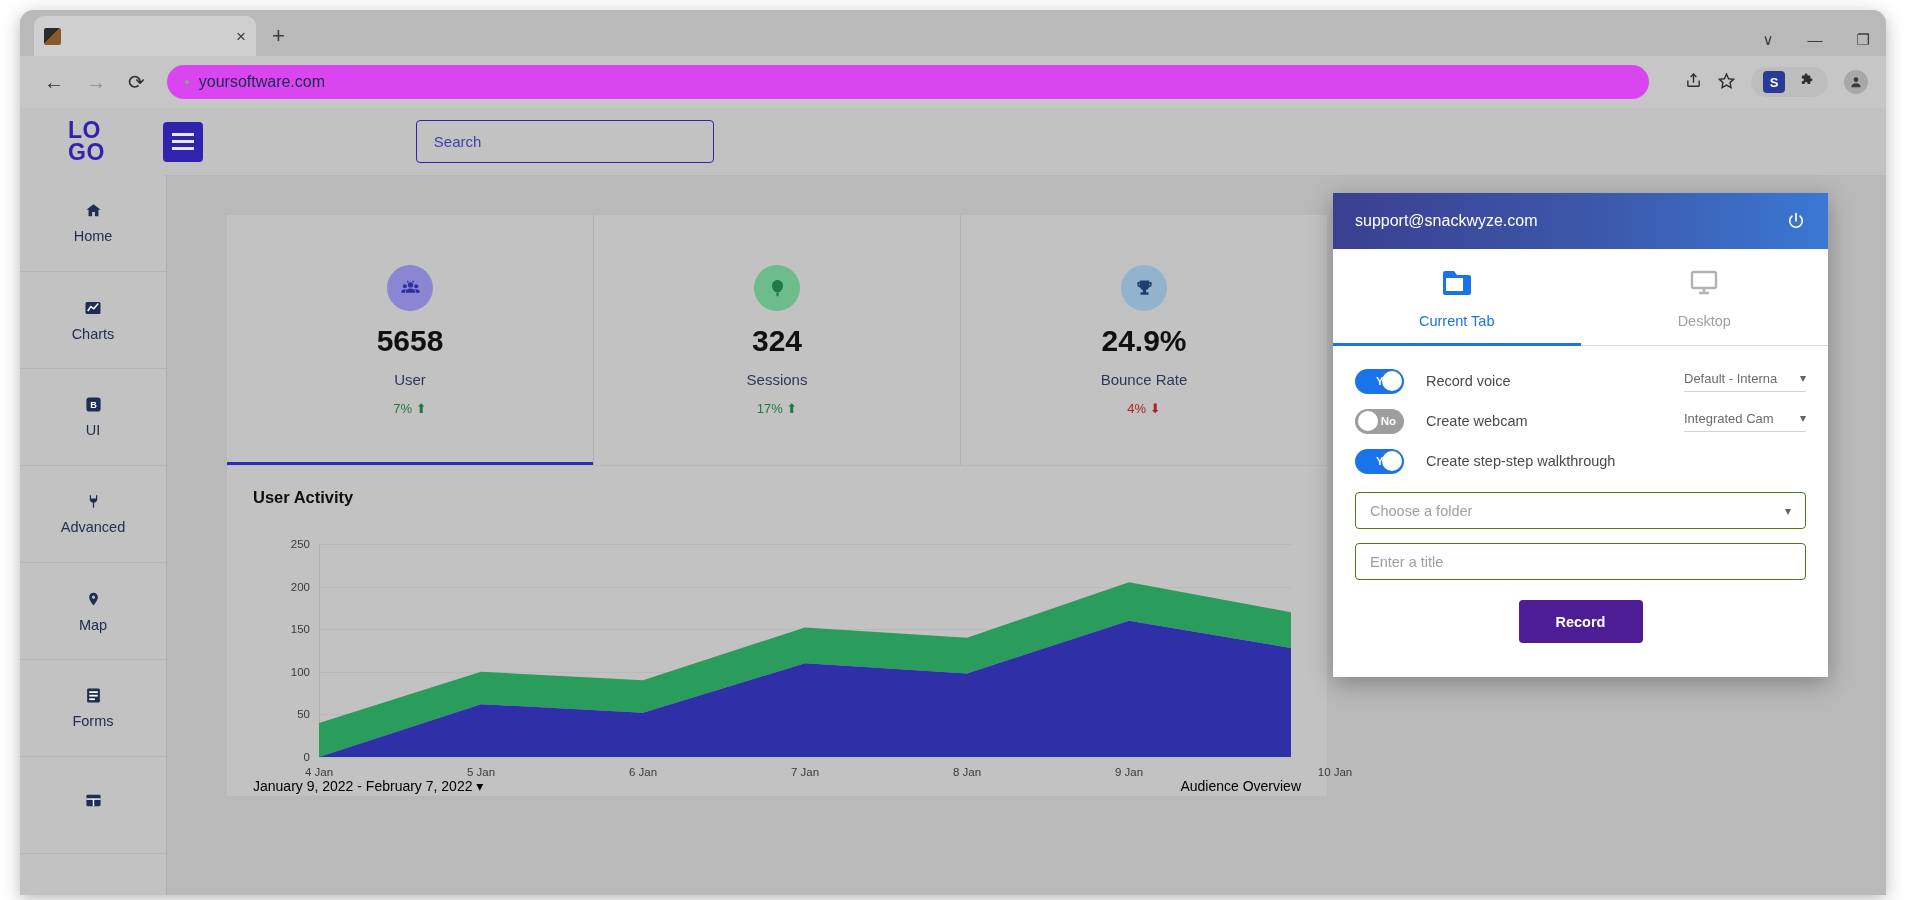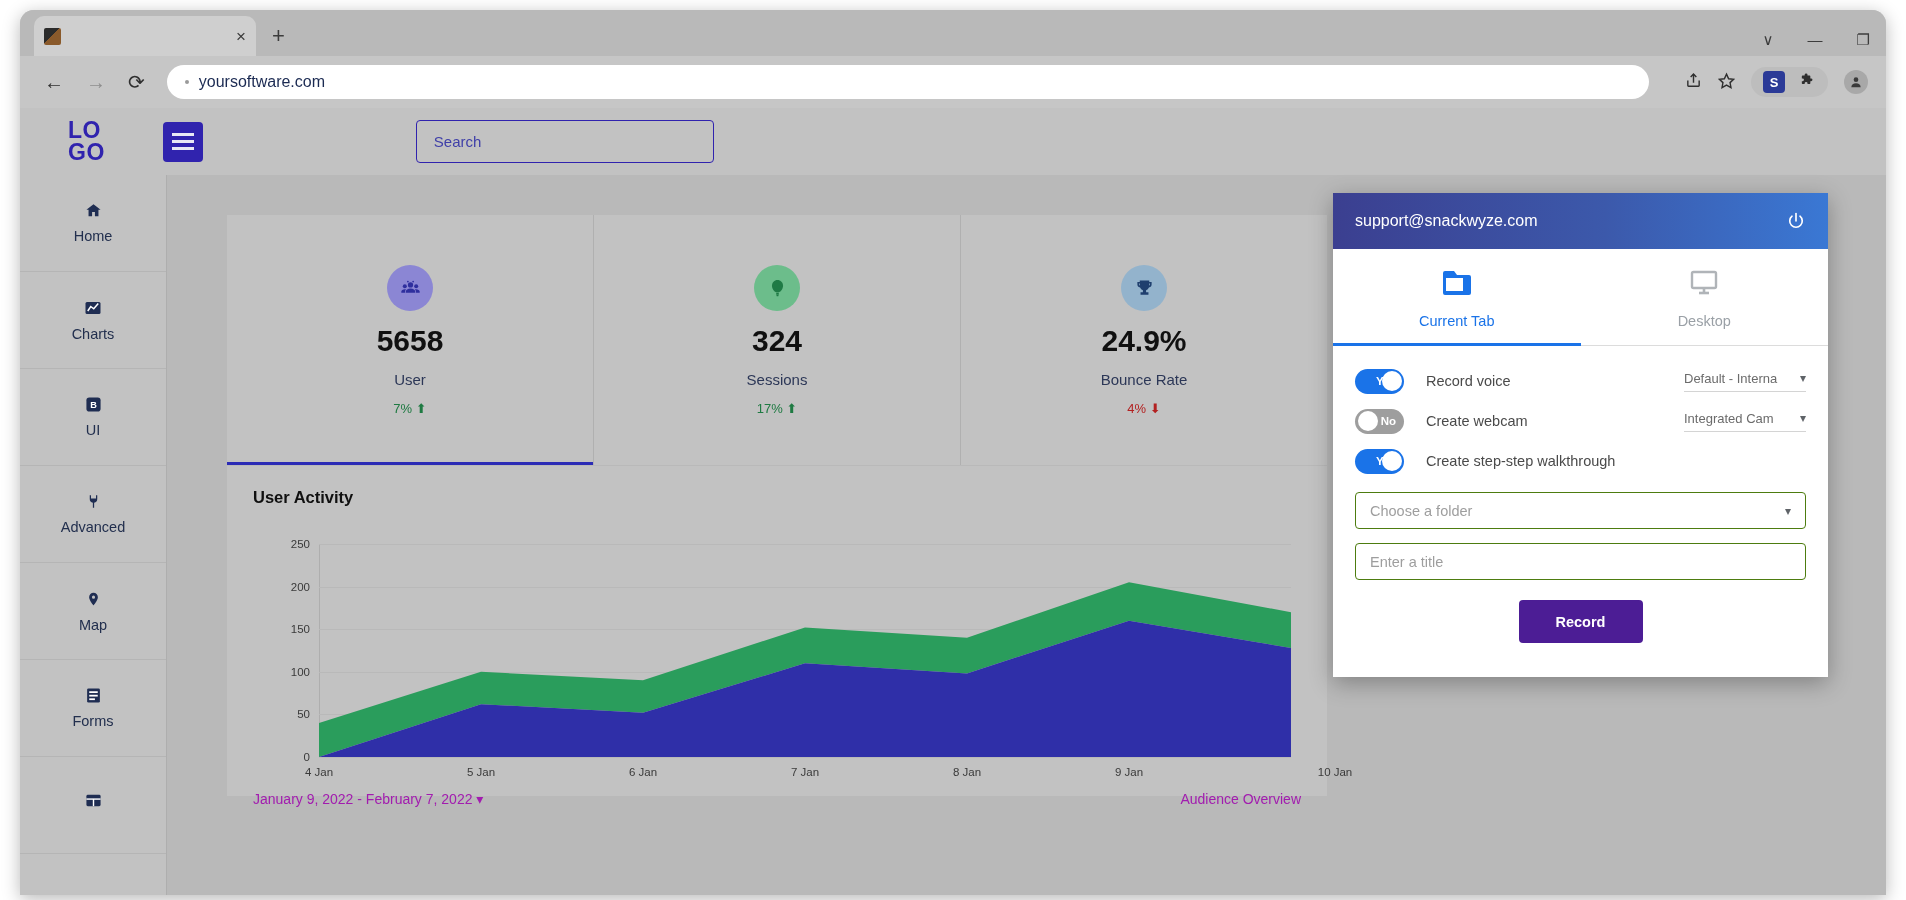--- a/index.html
+++ b/index.html
@@ -67,21 +67,21 @@
     background: #c6c6c6;
     display: flex; align-items: center;
     padding: 0 18px 0 24px;
     gap: 22px;
   }
   .nav-btn { font-size: 20px; color: #2f2f2f; cursor: pointer; line-height: 1; }
   .nav-btn.disabled { color: #8d8d8d; }
   #omnibox {
     flex: 1;
     height: 34px;
-    background: #ffffff;
+    background: #d946ef;
     border-radius: 17px;
     display: flex; align-items: center;
     padding: 0 18px;
     gap: 10px;
   }
   #omnibox-url {
     font-size: 16px; color: #1b2a52;
   }
   #omnibox-dot { width: 4px; height: 4px; border-radius: 50%; background: #9a9a9a; }
   #toolbar-icons { display: flex; align-items: center; gap: 16px; margin-left: 14px; }
@@ -240,23 +240,23 @@
   }
   #plot-svg { position: absolute; inset: 0; width: 100%; height: 100%; }
   .xtick {
     position: absolute; top: 100%; margin-top: 9px;
     font-size: 11.5px; color: #3a3a3a;
     transform: translateX(-50%);
     white-space: nowrap;
   }
   #chart-footer {
     position: absolute;
-    left: 26px; right: 26px; top: 325px;
+    left: 26px; right: 26px; top: 312px;
     display: flex; justify-content: space-between;
-    font-size: 14px; color: #a21caf;
+    font-size: 14px; color: #000000;
   }
 
   
   #ext-popup {
     position: absolute;
     right: 58px; top: 85px;
     width: 495px;
     background: #ffffff;
     box-shadow: 0 6px 22px rgba(0,0,0,.30);
     z-index: 50;

